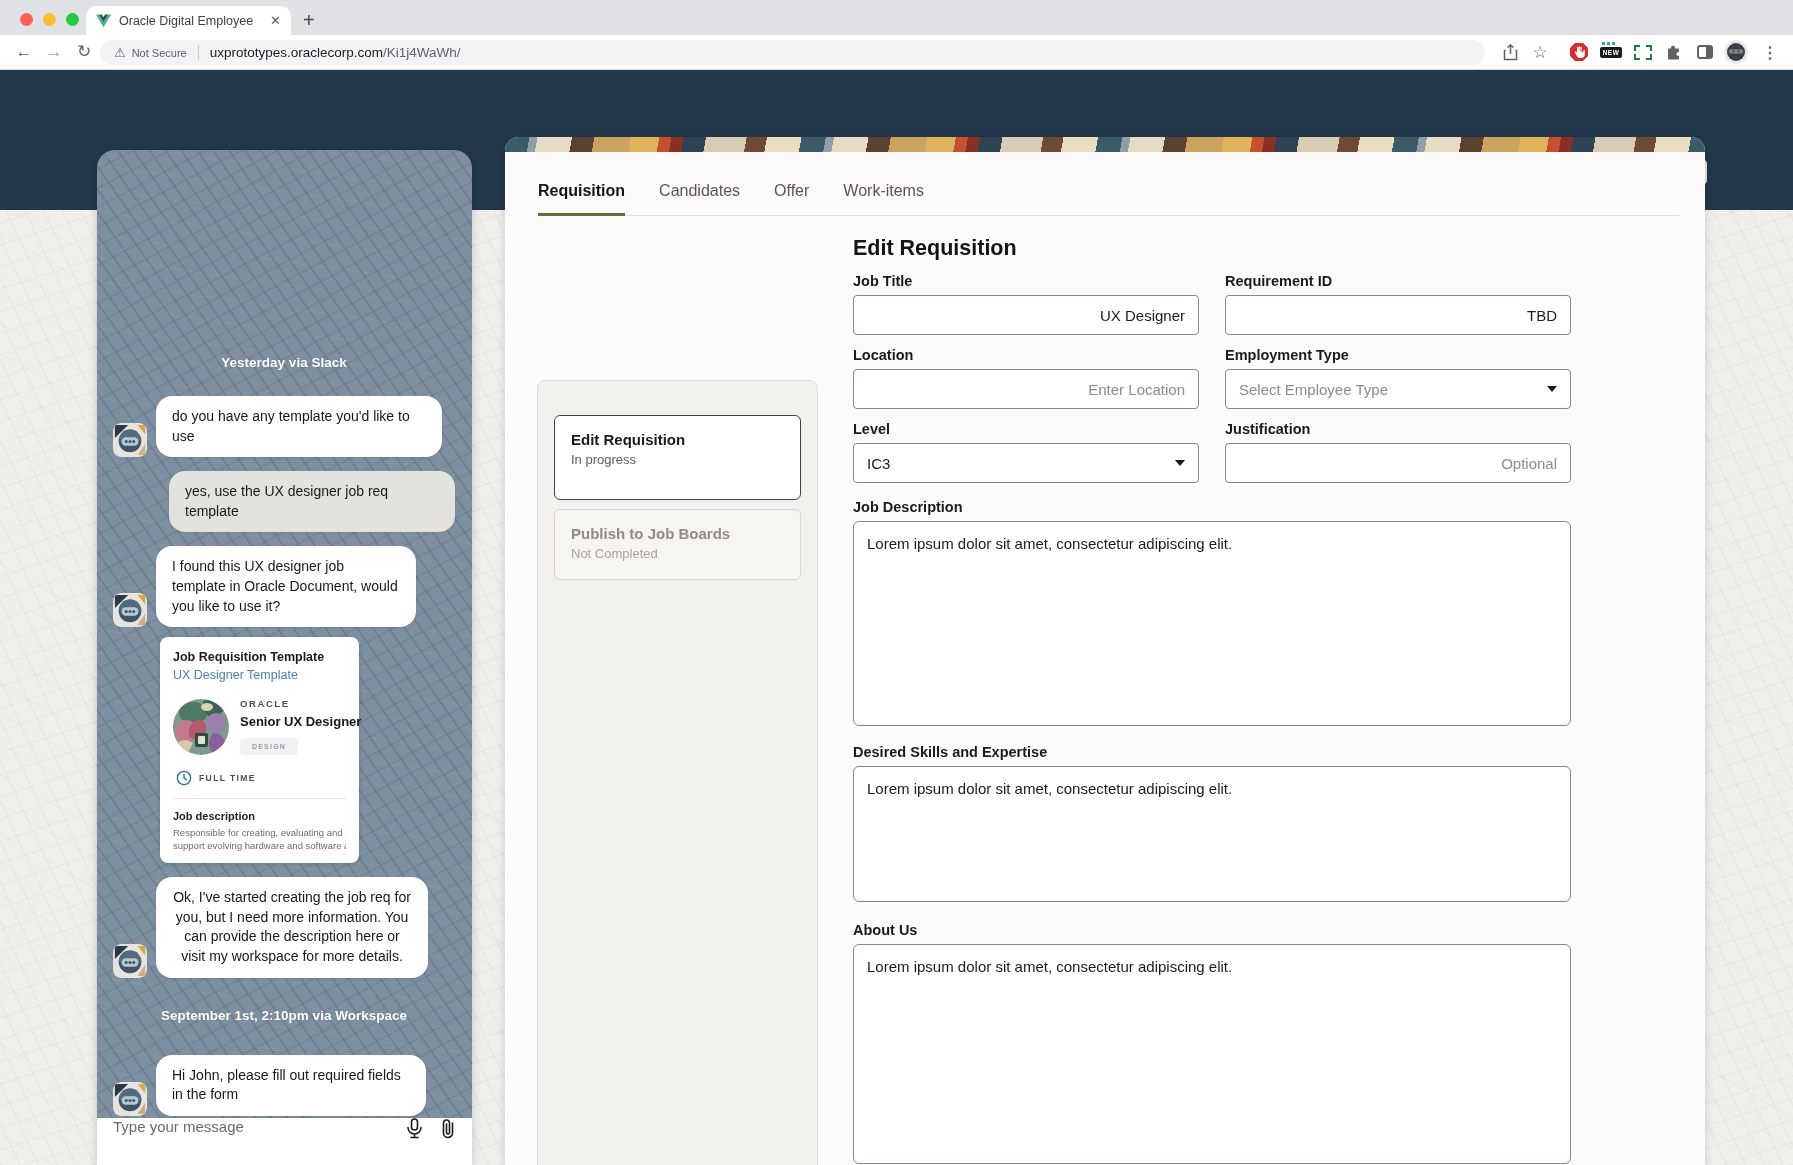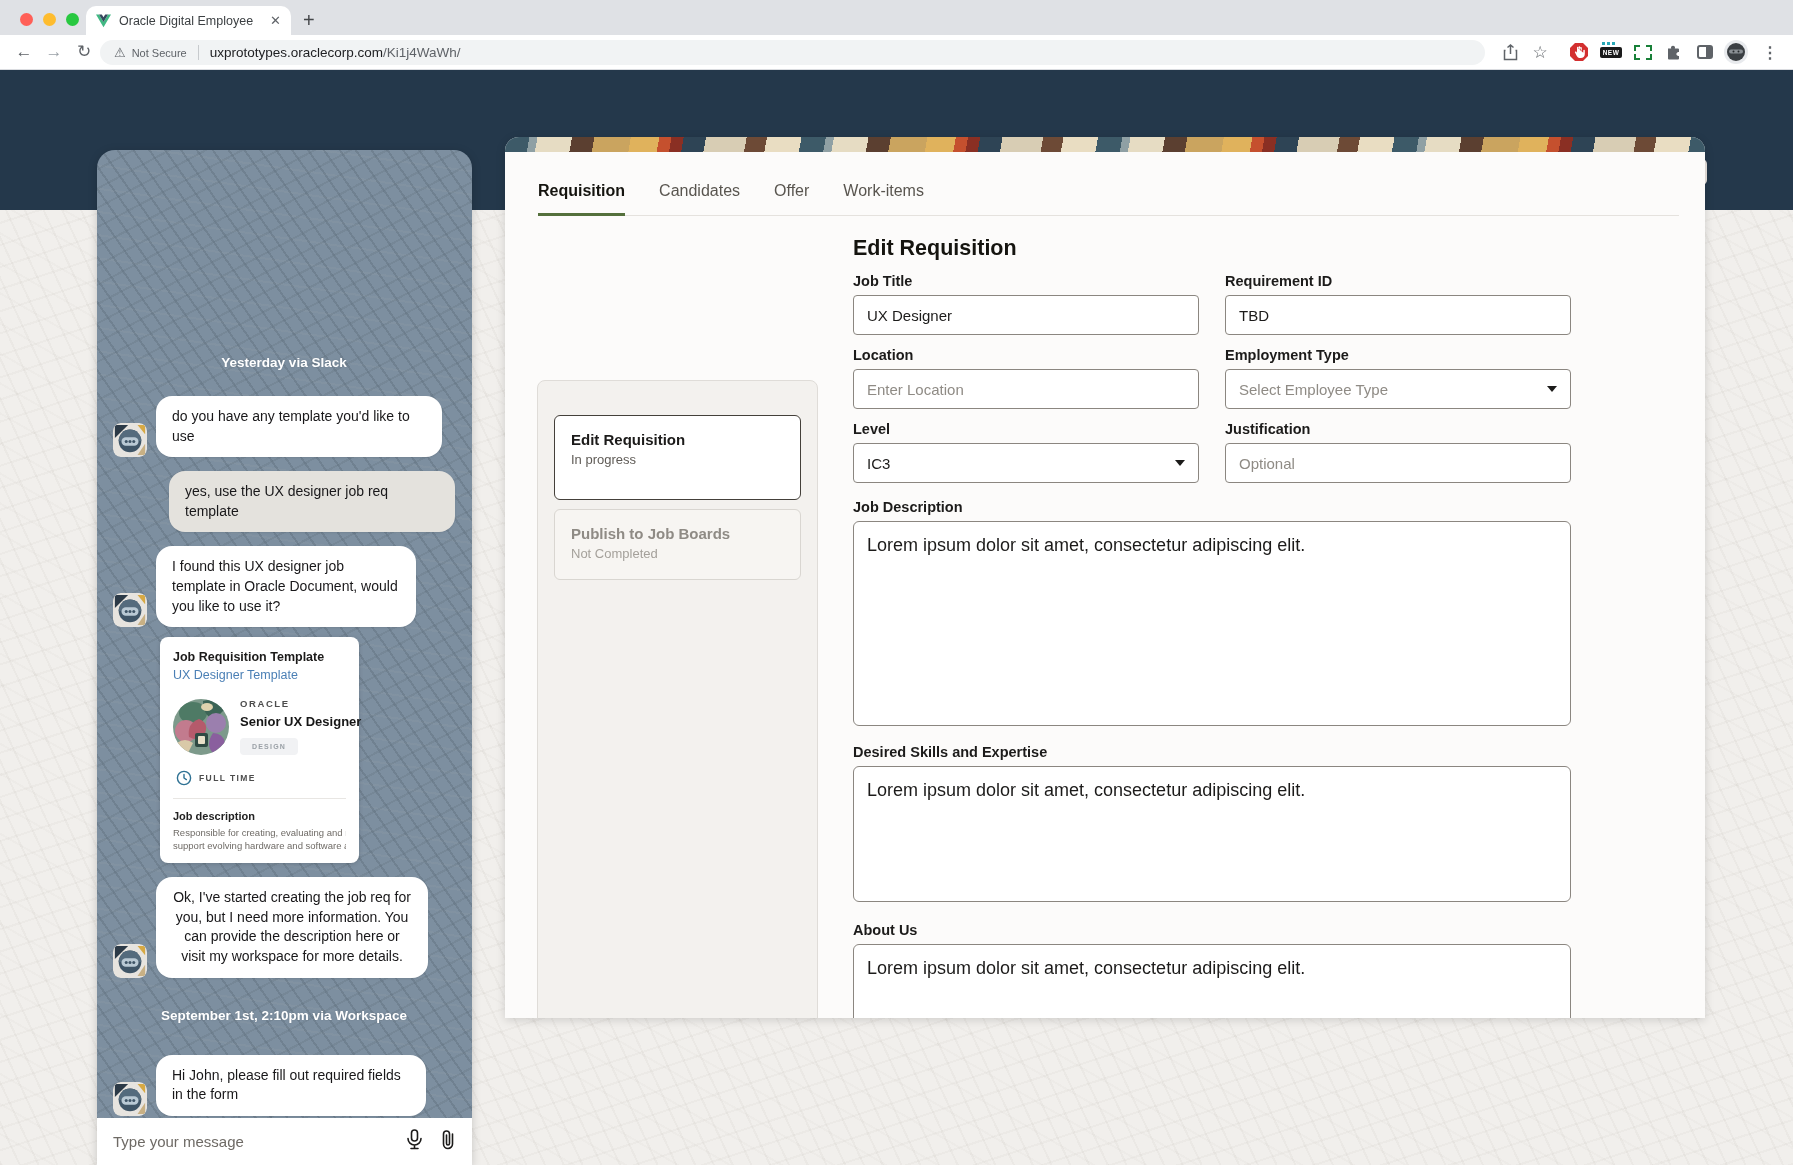--- a/index.html
+++ b/index.html
@@ -81,26 +81,26 @@
   .tpl-right { margin-left:11px; }
   .tpl-brand { font-size:9.5px; letter-spacing:1.6px; color:#4d4d4d; font-weight:600; }
   .tpl-role { font-size:13px; font-weight:700; color:#161616; margin-top:5px; white-space:nowrap; }
   .tpl-tag { display:inline-block; margin-top:9px; background:#f1f2f4; color:#9aa0a6; font-size:7px; font-weight:700; letter-spacing:1.2px; padding:5px 12px; border-radius:4px; }
   .tpl-ft { display:flex; align-items:center; gap:7px; margin-top:15px; margin-left:3px; }
   .tpl-ft-label { font-size:8.5px; letter-spacing:1.4px; color:#4d4d4d; font-weight:600; }
   .tpl-div { height:1px; background:#e8e6e3; margin:12px 0 11px; }
   .tpl-jd-title { font-size:11px; font-weight:700; color:#222; }
   .tpl-jd-line { font-size:9.5px; color:#6f6b66; margin-top:5px; white-space:nowrap; overflow:hidden; }
 
-  .chat-input-bar { position:absolute; left:0; bottom:0; width:375px; height:47px; background:#ffffff; display:flex; align-items:center; padding:0 16px; gap:17px; }
+  .chat-input-bar { position:absolute; left:0; bottom:0; width:375px; height:47px; background:#ffffff; display:flex; align-items:flex-start; padding:0 16px; gap:17px; }
   .chat-input { flex:1; border:none; outline:none; font-size:15px; color:#1c1b1a; font-family:"Liberation Sans", sans-serif; }
   .chat-input::placeholder { color:#6e6a65; }
 
   
-  .main-card { position:absolute; left:505px; top:137px; width:1200px; height:881px; background:#fcfbfa; border-radius:14px 14px 0 0; overflow:hidden; box-shadow:0 2px 10px rgba(0,0,0,.15); }
+  .main-card { position:absolute; left:505px; top:137px; width:1200px; height:1028px; background:#fcfbfa; border-radius:14px 14px 0 0; overflow:hidden; box-shadow:0 2px 10px rgba(0,0,0,.15); }
   .main-banner { height:15px; width:100%;
     background:repeating-linear-gradient(100deg,
       #3d5a68 0 24px, #8fa0a4 24px 32px, #e6dcc3 32px 66px, #5b3f30 66px 88px,
       #caa45f 88px 124px, #e0b25c 124px 152px, #c5502e 152px 164px, #8a2f23 164px 176px,
       #2e4455 176px 198px, #d8cdb4 198px 238px, #6d4a36 238px 258px, #e9ddc2 258px 292px); }
   .tabs { display:flex; gap:34px; margin:30px 26px 0 33px; border-bottom:1px solid #e5e2de; }
   .tab-item { font-size:16px; color:#59554f; padding-bottom:15px; position:relative; }
   .tab-item.active { color:#15140f; font-weight:700; }
   .tab-item.active:after { content:""; position:absolute; left:0; right:0; bottom:-1px; height:3px; background:#54703c; }
 
@@ -112,26 +112,26 @@
   .step-status { font-size:13px; color:#5f5b56; margin-top:4px; padding-bottom:17px; }
   .step-card.disabled .step-title { color:#8f8b85; }
   .step-card.disabled .step-status { color:#a5a19b; padding-bottom:3px; }
 
   .req-form { position:absolute; left:348px; top:99px; width:718px; }
   .form-heading { font-size:21.5px; font-weight:700; color:#15140f; }
   .form-row { display:grid; grid-template-columns:346px 346px; column-gap:26px; }
   .fg { margin-top:12px; }
   .form-row:first-of-type .fg { margin-top:26px; }
   .f-label { font-size:14.5px; font-weight:600; color:#1c1b1a; margin-bottom:6px; }
-  .f-input { width:100%; height:40px; border:1px solid #8b8680; border-radius:4px; padding:0 13px; font-size:15px; color:#1c1b1a; background:#fff; font-family:"Liberation Sans", sans-serif; outline:none; }
+  .f-input { width:100%; height:40px; border:1px solid #8b8680; border-radius:4px; padding:0 13px; font-size:15px; color:#1c1b1a; background:#fff; font-family:"Liberation Sans", sans-serif; outline:none;text-align:right; }
   .f-input::placeholder { color:#8f8b85; }
   .f-select { width:100%; height:40px; border:1px solid #8b8680; border-radius:4px; padding:0 13px; font-size:15px; background:#fff; display:flex; align-items:center; justify-content:space-between; }
   .f-select .val { color:#1c1b1a; } .f-select .ph { color:#8f8b85; }
   .caret-d { width:0; height:0; border-left:5.5px solid transparent; border-right:5.5px solid transparent; border-top:6.5px solid #1c1b1a; }
-  .f-area { width:100%; border:1px solid #8b8680; border-radius:6px; padding:11px 13px; font-size:18px; color:#1c1b1a; background:#fff; resize:none; font-family:"Liberation Sans", sans-serif; outline:none; line-height:1.4; }
+  .f-area { width:100%; border:1px solid #8b8680; border-radius:6px; padding:11px 13px; font-size:15px; color:#1c1b1a; background:#fff; resize:none; font-family:"Liberation Sans", sans-serif; outline:none; line-height:1.4; }
   .fg-wide { margin-top:16px; }
 </style>
 </head>
 <body>
 
 <div class="tabstrip">
   <span class="traffic t-red"></span>
   <span class="traffic t-yellow"></span>
   <span class="traffic t-green"></span>
   <div class="tab">

